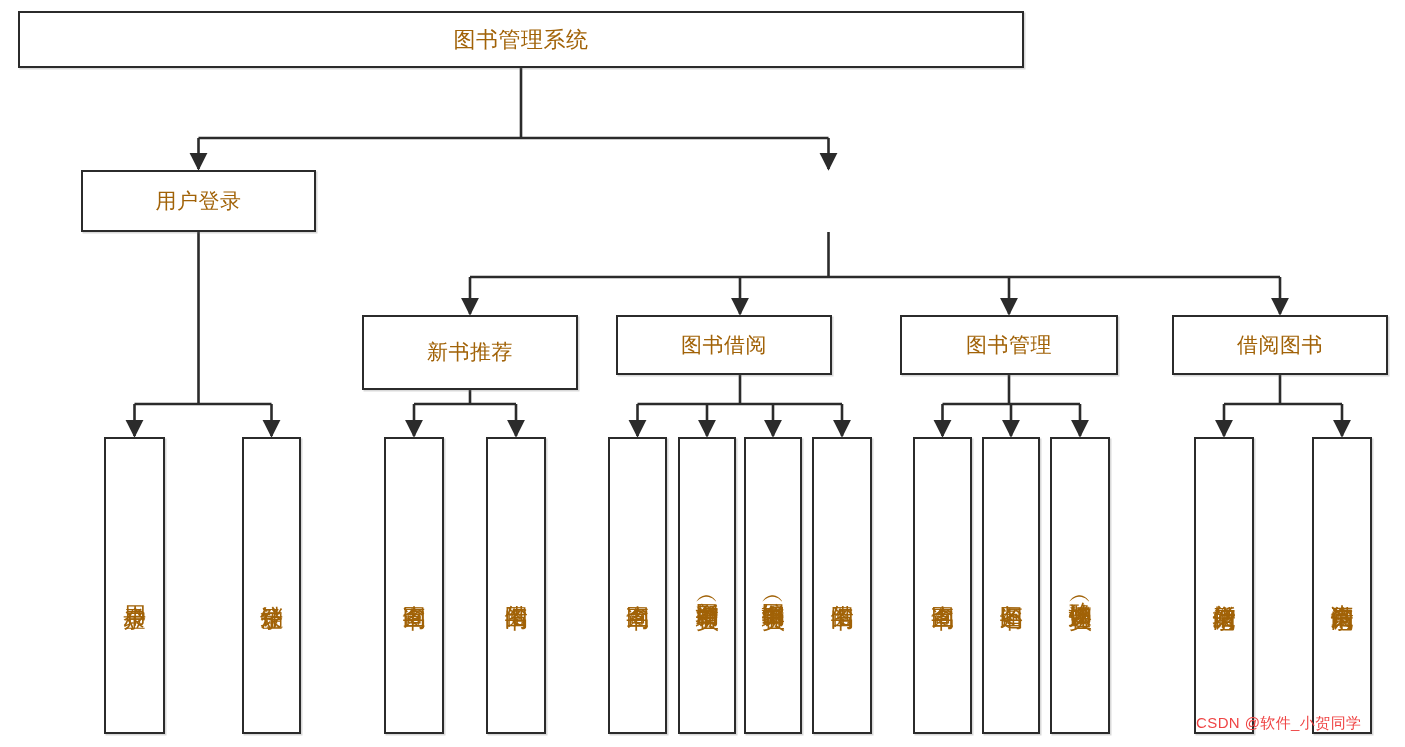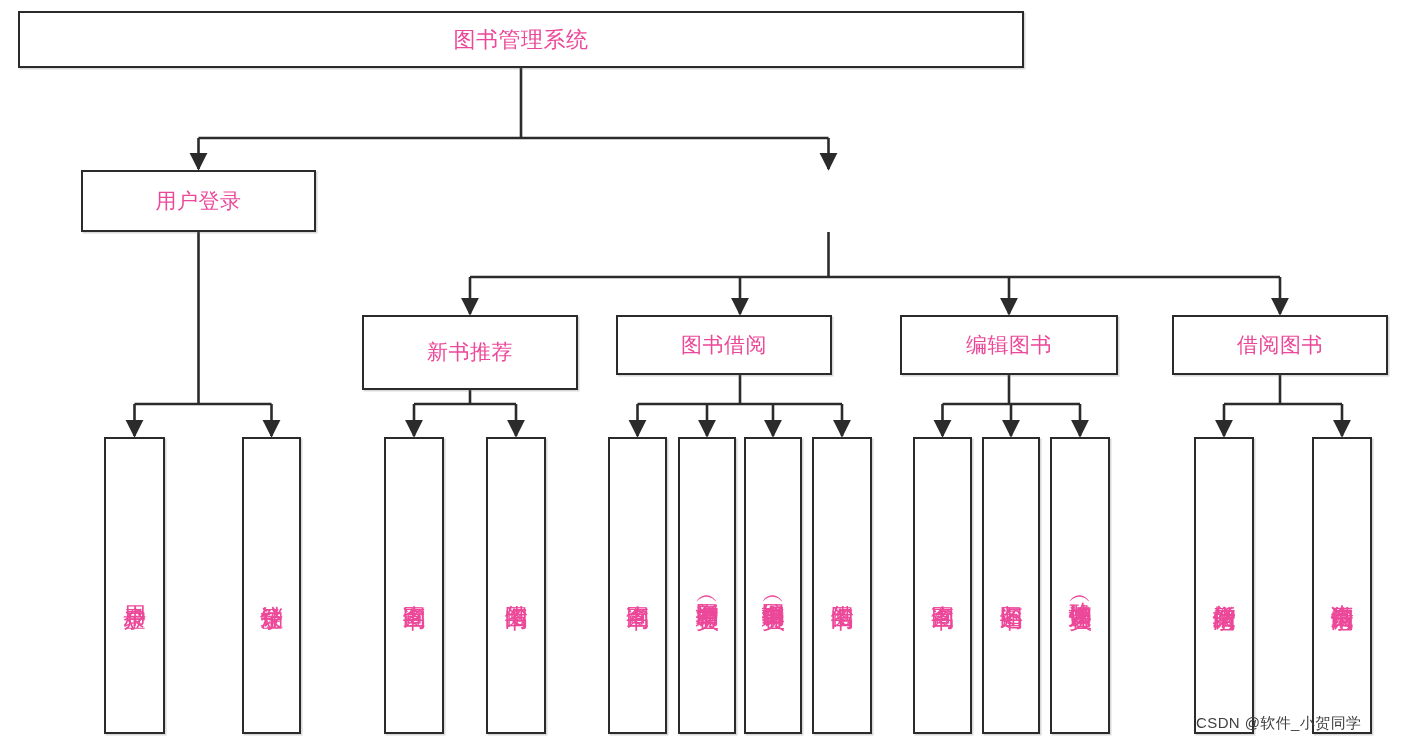--- a/index.html
+++ b/index.html
@@ -32,21 +32,21 @@
     border: 2px solid #2b2b2b;
     background: #ffffff;
     display: flex;
     align-items: center;
     justify-content: center;
     box-shadow: 1.5px 1.5px 0 rgba(120,120,120,0.28);
   }
   .node .label {
     display: block;
     text-align: center;
-    color: #ec4899;
+    color: #a16207;
     line-height: 1.18;
   }
   
   .node.horiz .label {
     writing-mode: horizontal-tb;
     font-size: 21px;
     letter-spacing: 0.5px;
   }
   .node.root .label { font-size: 22px; }
   
@@ -61,21 +61,21 @@
     letter-spacing: 1px;
     white-space: nowrap;
     height: 100%;
     display: flex;
     align-items: center;
     justify-content: center;
   }
   .watermark {
     position: absolute;
     font-size: 15px;
-    color: #404040;
+    color: #ef4444;
     white-space: nowrap;
     letter-spacing: 0.4px;
   }
 </style>
 </head>
 <body>
 
 <div id="canvas">
   <svg id="edges" viewBox="0 0 1405 747" xmlns="http://www.w3.org/2000/svg">
     <defs>
@@ -128,21 +128,21 @@
     <span class="label">用户登录</span>
   </div>
 
   <div class="node horiz" style="left: 362px; top: 315px; width: 216px; height: 75px;">
     <span class="label">新书推荐</span>
   </div>
   <div class="node horiz" style="left: 616px; top: 315px; width: 216px; height: 60px;">
     <span class="label">图书借阅</span>
   </div>
   <div class="node horiz" style="left: 900px; top: 315px; width: 218px; height: 60px;">
-    <span class="label">编辑图书</span>
+    <span class="label">图书管理</span>
   </div>
   <div class="node horiz" style="left: 1172px; top: 315px; width: 216px; height: 60px;">
     <span class="label">借阅图书</span>
   </div>
 
   <div class="node vert" style="left: 104px; top: 437px; width: 61px; height: 297px;">
     <span class="label">用户登录</span>
   </div>
   <div class="node vert" style="left: 242px; top: 437px; width: 59px; height: 297px;">
     <span class="label">注销登录</span>

